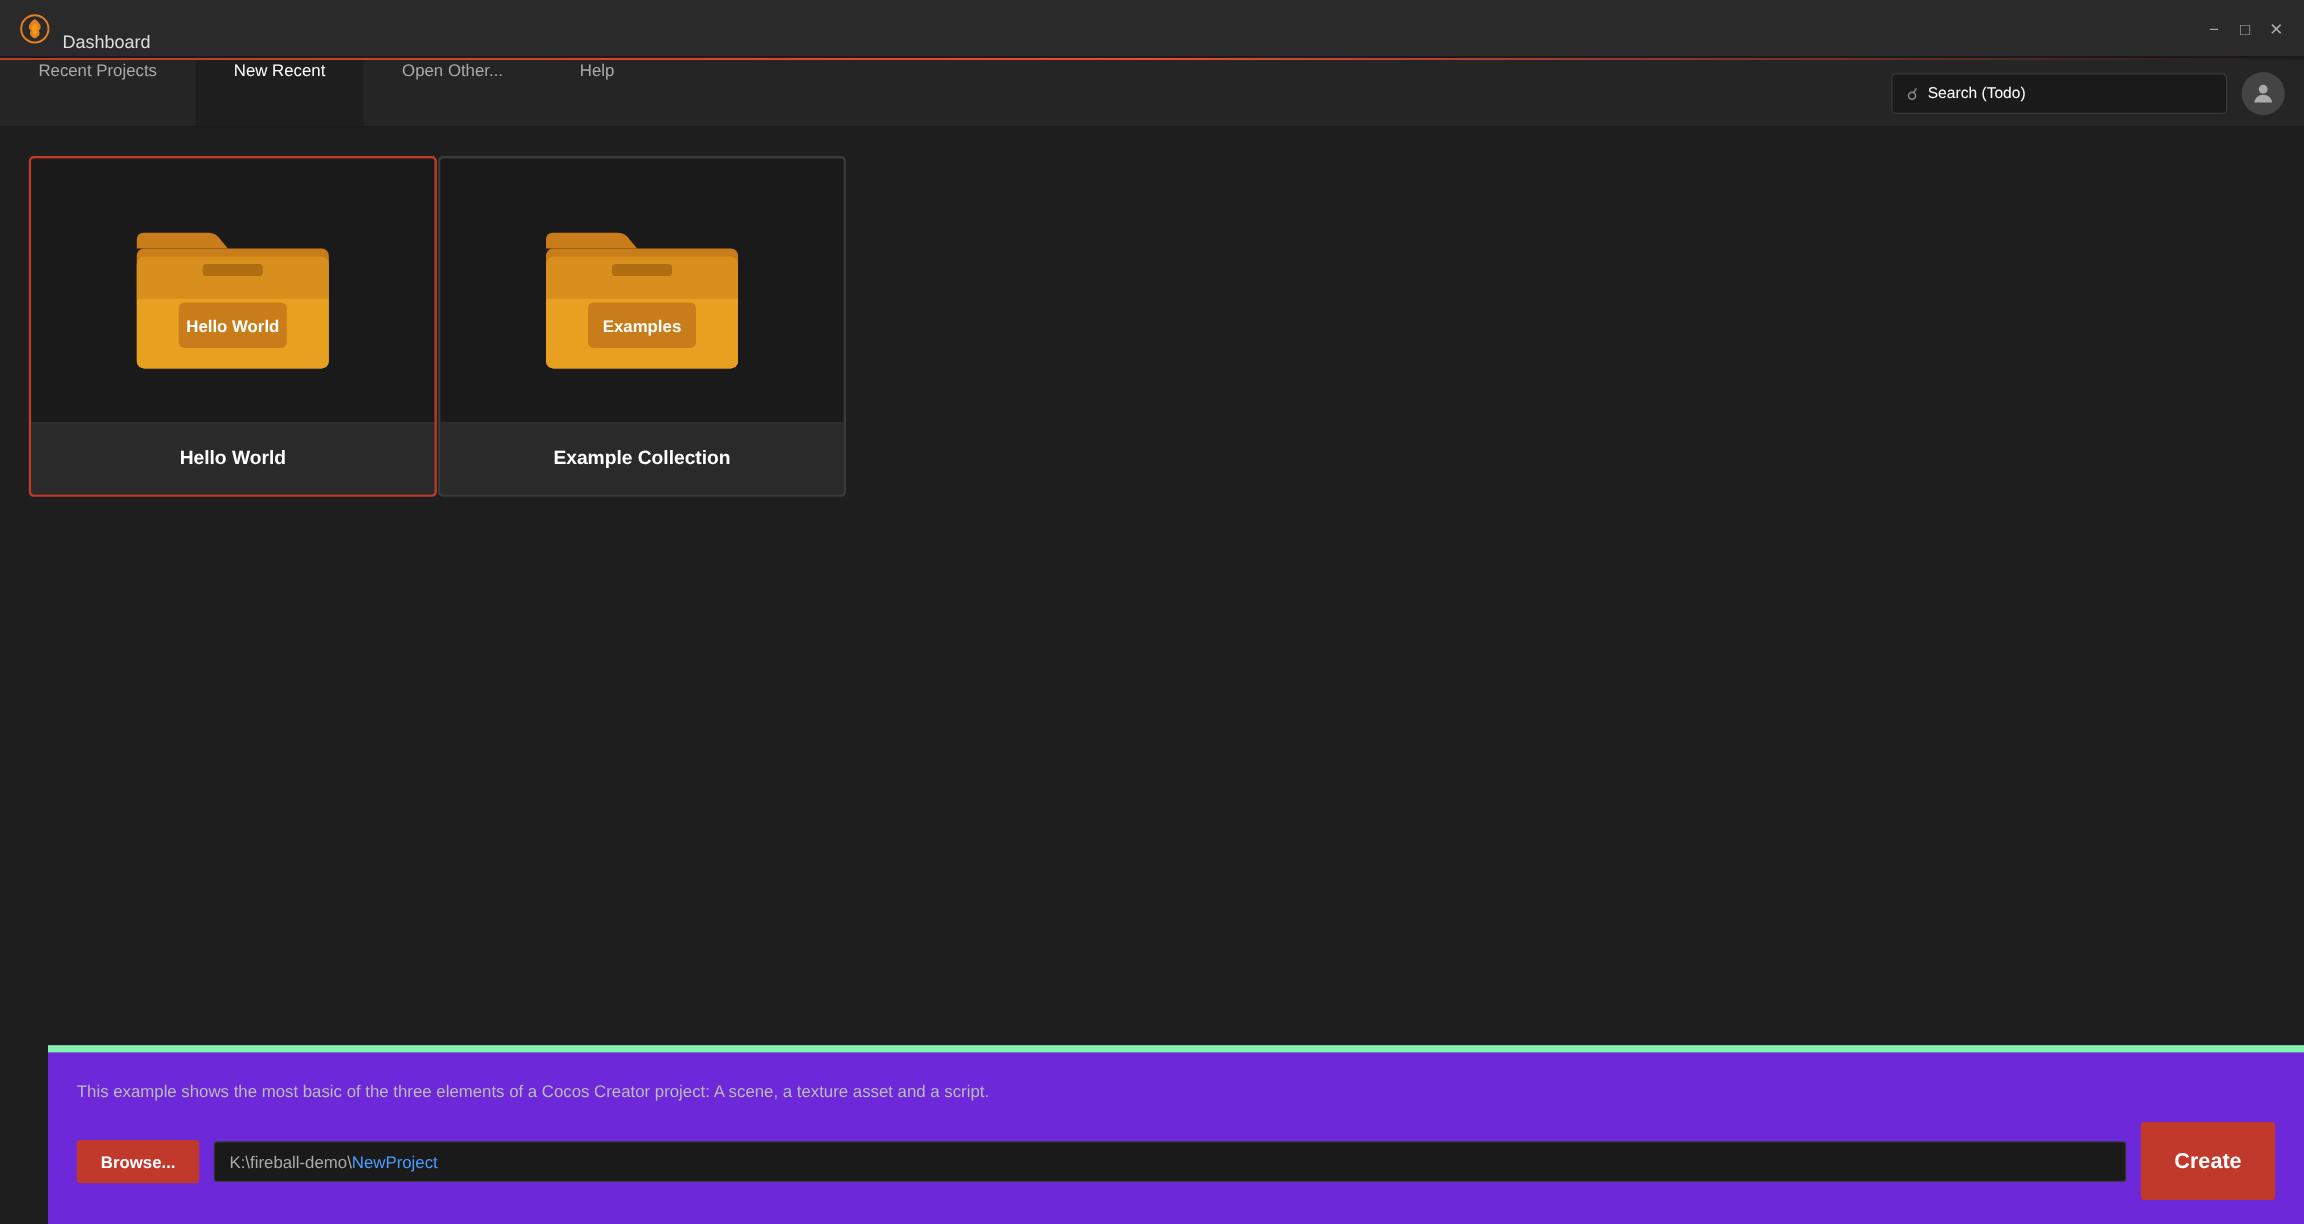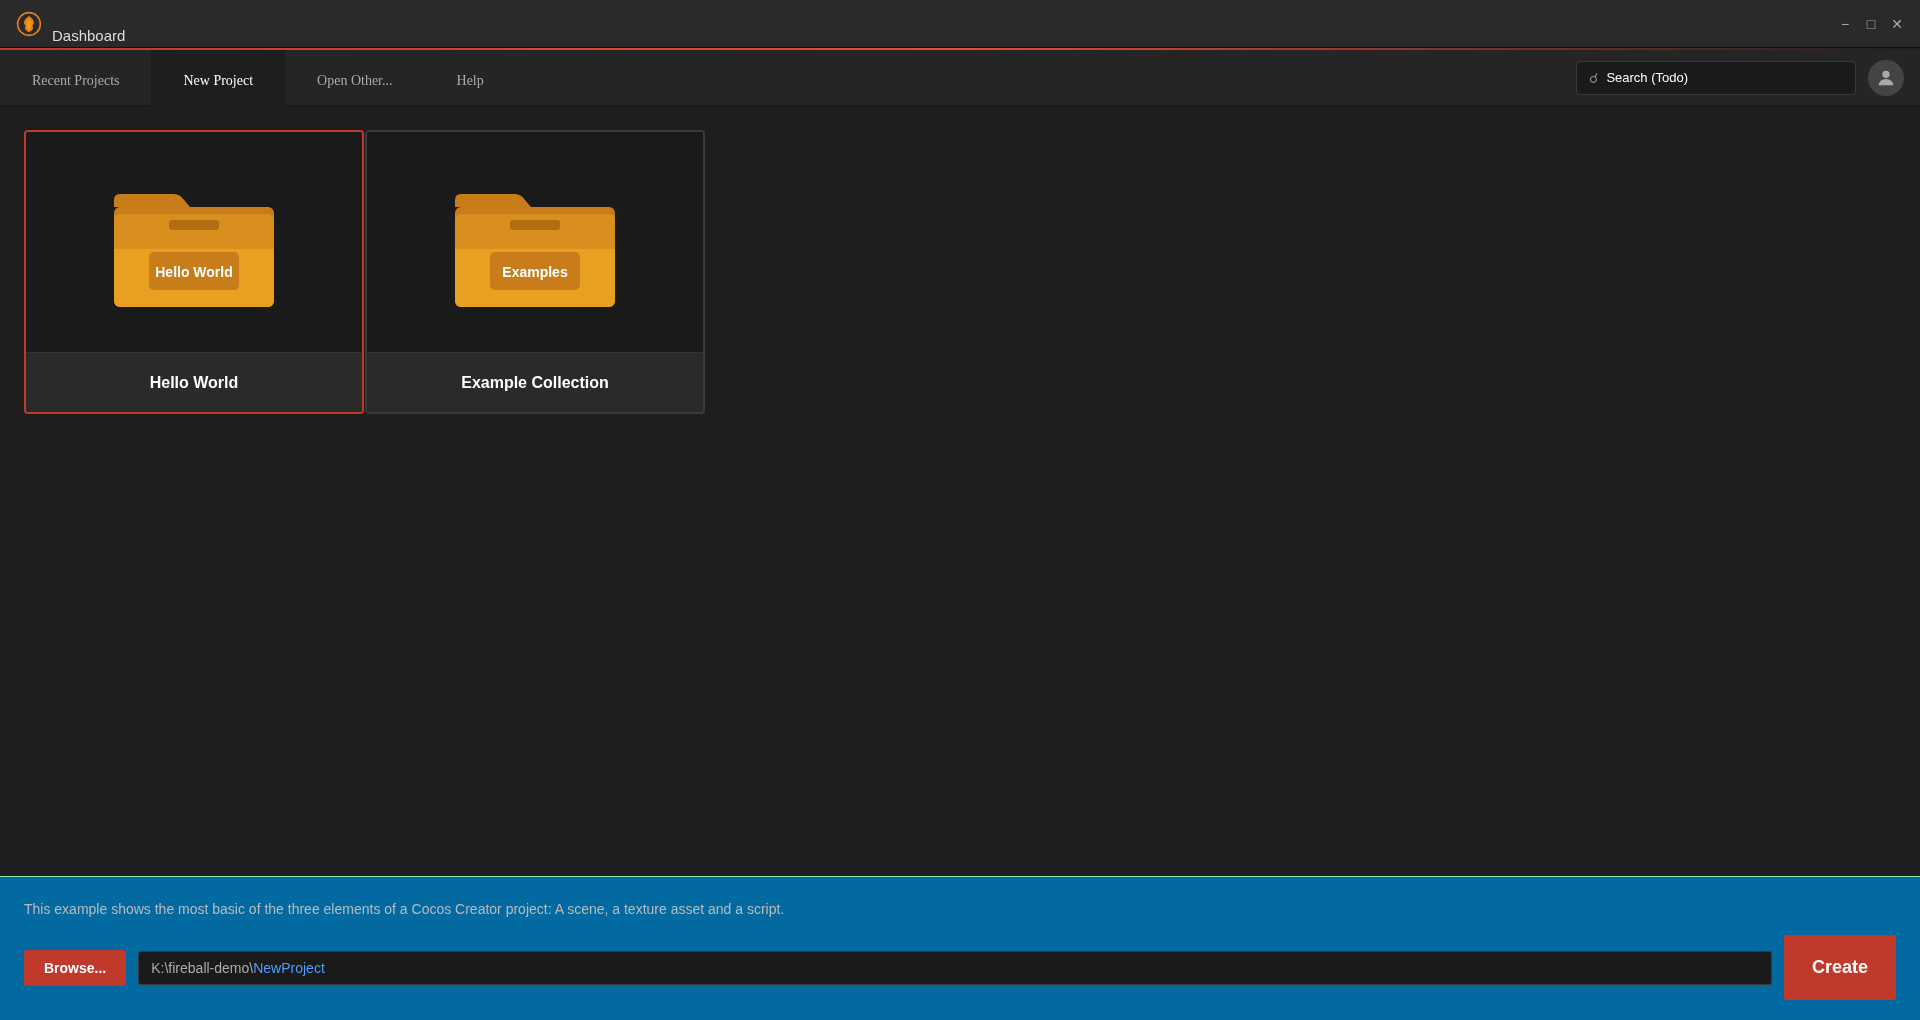--- a/index.html
+++ b/index.html
@@ -70,30 +70,29 @@
     .nav-bar {
       background: #252525;
       height: 56px;
       display: flex;
       align-items: stretch;
       flex-shrink: 0;
       border-bottom: 1px solid #1a1a1a;
       padding: 0 0;
     }
     .nav-tab {
-      padding: 16px 32px;
-      display: flex;
-      align-items: flex-end;
+      padding: 0 32px;
+      display: flex;
+      align-items: flex-start;
       font-size: 14px;
       color: #aaa;
       cursor: pointer;
       border: none;
       background: none;
       position: relative;
-      font-family: Liberation Serif, serif;
     }
     .nav-tab.active {
       color: #fff;
       background: #1e1e1e;
       font-weight: 500;
     }
     .nav-tab.active::after {
       content: '';
       position: absolute;
       bottom: 0;
@@ -192,24 +191,25 @@
     }
 
     
     .folder-icon {
       width: 180px;
       height: 160px;
     }
 
     
     .bottom-bar {
-      background: #0369a1;
-      border-top: 1px solid #86efac;
+      background: #6d28d9;
+      border-top: 6px solid #86efac;
       padding: 24px 24px 20px;
       flex-shrink: 0;
+      margin-left: 40px;
     }
     .bottom-description {
       font-size: 14px;
       color: #bbb;
       margin-bottom: 18px;
     }
     .bottom-controls {
       display: flex;
       align-items: center;
       gap: 12px;
@@ -268,21 +268,21 @@
   </div>
 </div>
 
 <div class="accent-line"></div>
 
 <div class="nav-bar">
   <button class="nav-tab">
     <span>Recent Projects</span>
   </button>
   <button class="nav-tab active">
-    <span>New Project</span>
+    <span>New Recent</span>
   </button>
   <button class="nav-tab">
     <span>Open Other...</span>
   </button>
   <button class="nav-tab">
     <span>Help</span>
   </button>
   <div class="nav-spacer"></div>
   <div class="nav-search-wrap">
     <div class="nav-search">

